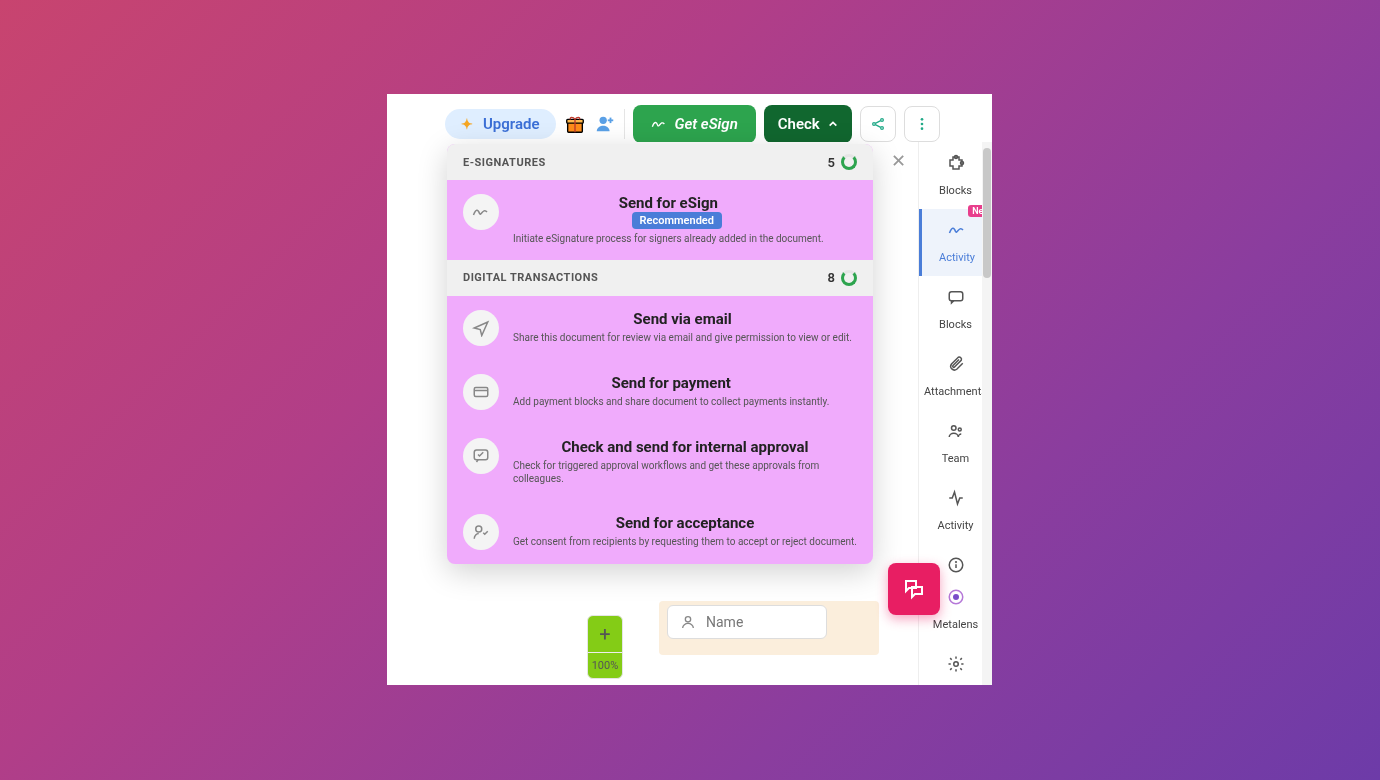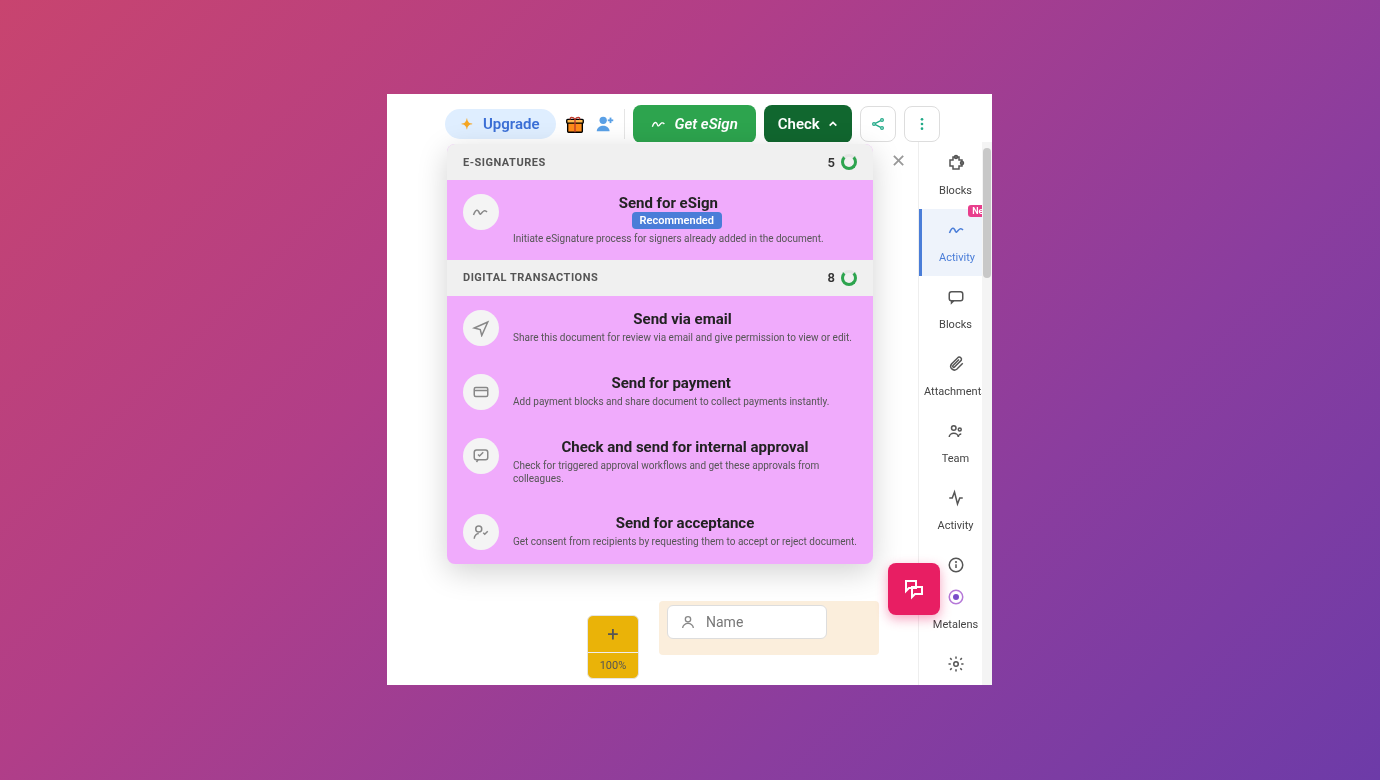--- a/index.html
+++ b/index.html
@@ -149,25 +149,25 @@
   .close-x {
     position: absolute;
     top: 56px; right: 86px;
     color: #999;
     font-size: 18px;
     cursor: pointer;
   }
   .zoom-controls {
     position: absolute;
     left: 200px; bottom: 6px;
-    background: #eab308;
+    background: #84cc16;
     border: 1px solid #e5e5e5;
     border-radius: 6px;
     display: flex; flex-direction: column;
-    width: 52px;
+    width: 36px;
     overflow: hidden;
   }
   .zoom-plus {
     text-align: center;
     font-size: 20px;
     padding: 6px 0;
     color: #555;
     cursor: pointer;
   }
   .zoom-val {

